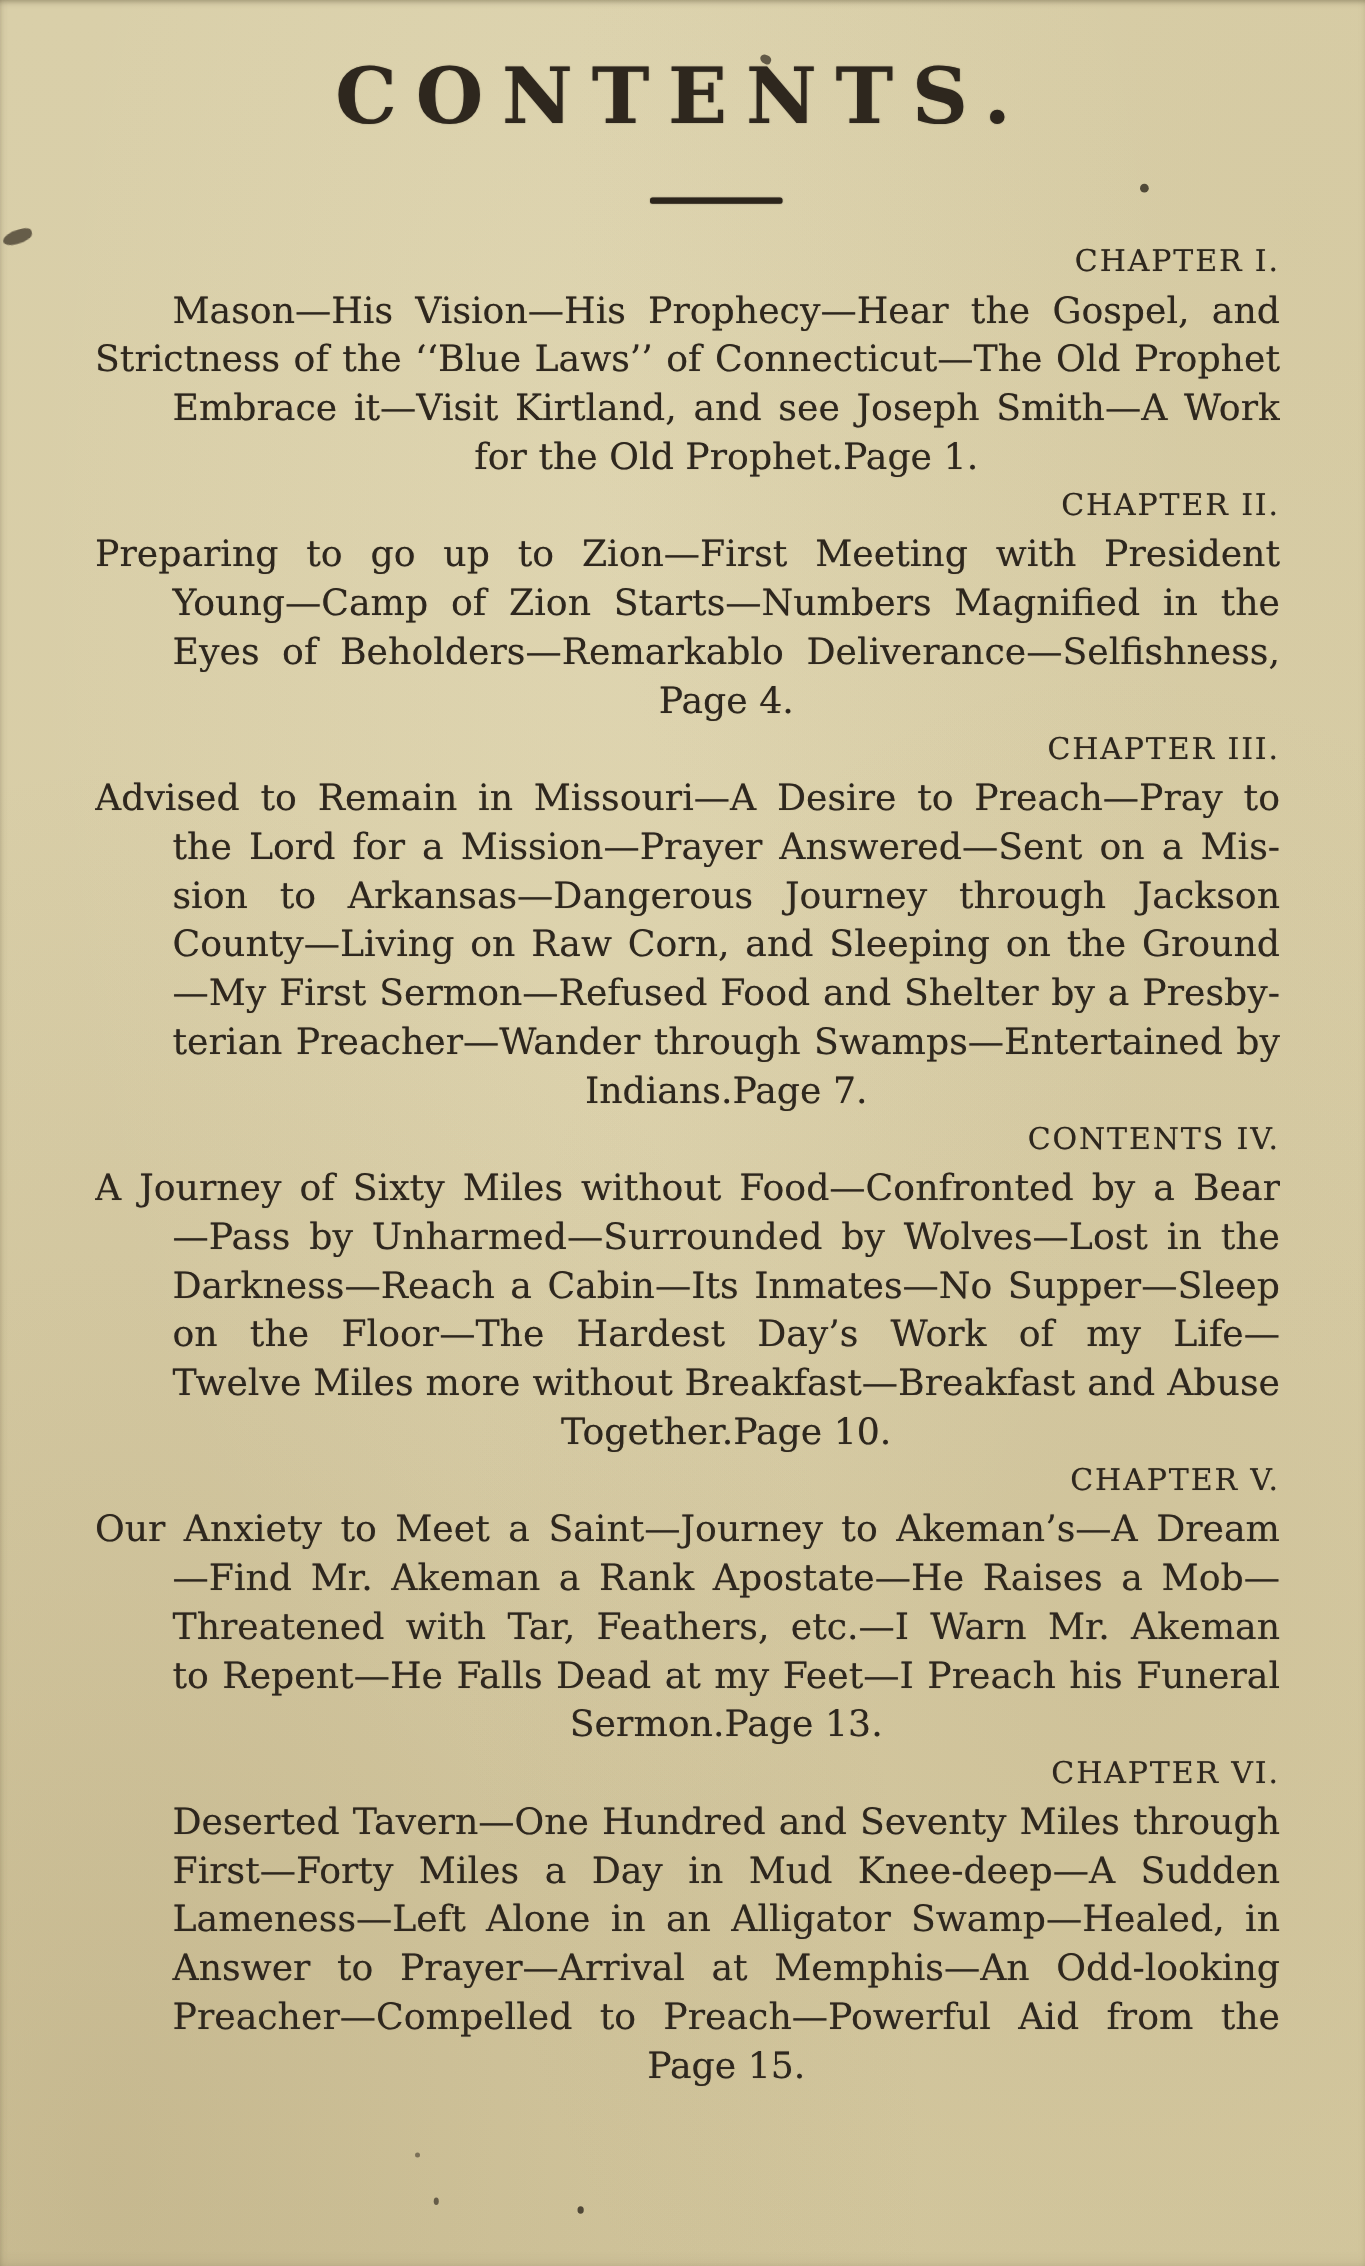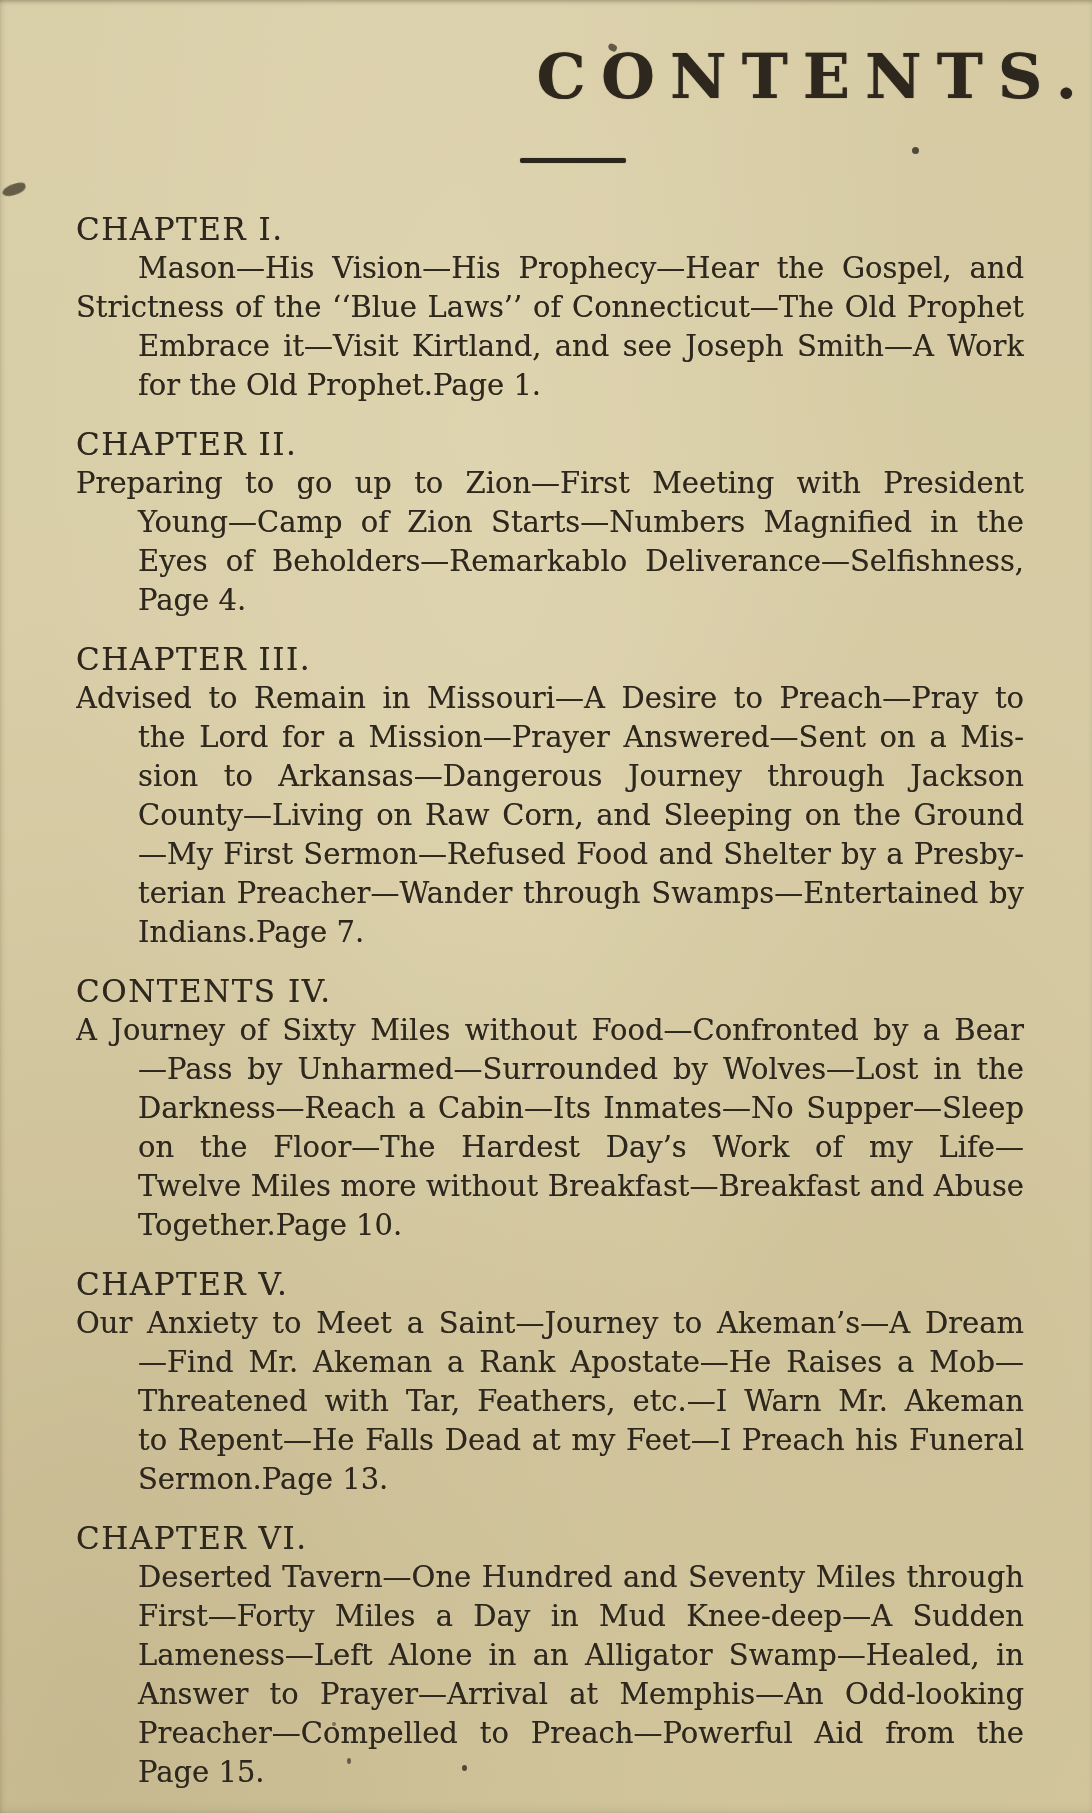--- a/index.html
+++ b/index.html
@@ -24,21 +24,21 @@
       inset 0 4px 5px -3px rgba(95,85,58,0.55),
       inset 4px 0 8px -6px rgba(95,85,58,0.35),
       inset 0 -6px 14px -10px rgba(95,85,58,0.35);
   }
   .title {
     position: absolute;
     top: 40px;
     left: 0;
     width: 100%;
     margin: 0;
-    text-align: right;
+    text-align: center;
     font-size: 62px;
     font-weight: bold;
     letter-spacing: 15px;
     color: #2e271e;
     text-shadow: 0 0 1px rgba(46,39,30,0.55);
   }
   .rule {
     position: absolute;
     top: 158px;
     left: 520px;
@@ -52,36 +52,35 @@
     position: absolute;
     top: 190px;
     left: 76px;
     width: 948px;
     font-size: 29px;
     color: #2e271e;
     text-shadow: 0 0 0.6px rgba(46,39,30,0.5);
   }
   .row { height: 39px; line-height: 39px; white-space: nowrap; }
   .row.heading {
-    text-align: left;
-    font-size: 31px;
+    text-align: right;
+    font-size: 24px;
     letter-spacing: 1.5px;
     white-space: nowrap;
-    margin-top: 20px;
   }
   .row.jline {
     text-align: justify;
     text-align-last: justify;
     white-space: normal;
     overflow: hidden;
   }
   .row.cont { padding-left: 62px; }
   .row.tail {
     display: flex;
-    justify-content: flex-start;
+    justify-content: center;
     white-space: nowrap;
   }
   .speck {
     position: absolute;
     background: #3a3226;
     border-radius: 50%;
     opacity: 0.85;
   }
   .speck.squiggle {
     width: 24px; height: 11px;

